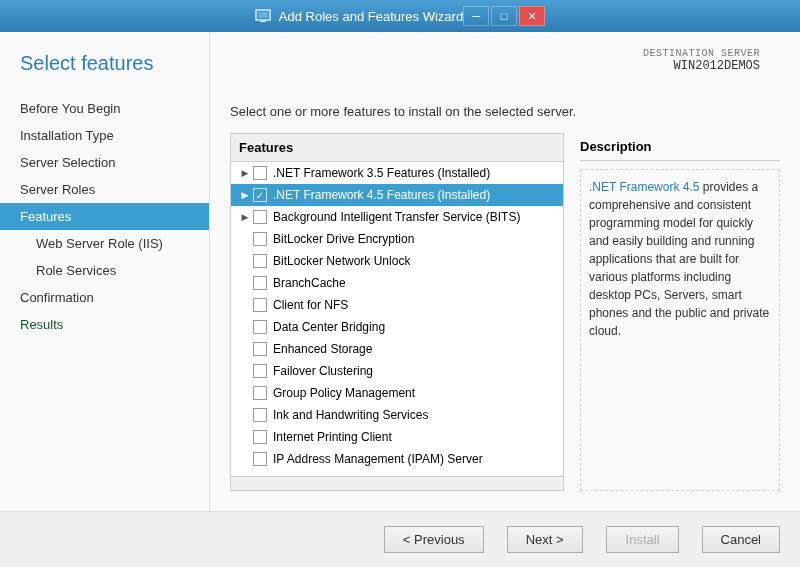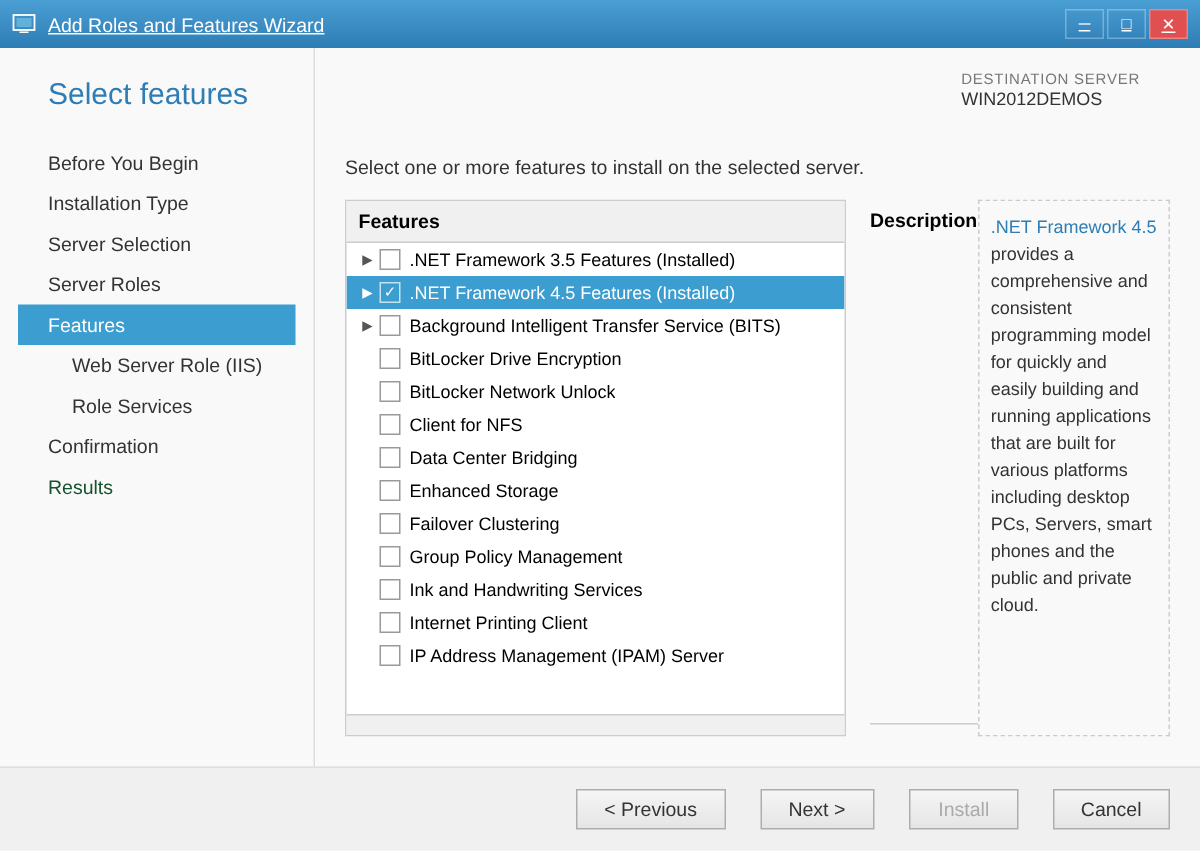--- a/index.html
+++ b/index.html
@@ -11,24 +11,23 @@
       height: 567px;
       overflow: hidden;
     }
 
     
     .title-bar {
       background: linear-gradient(to bottom, #4a9fd4, #2e7db5);
       color: white;
       display: flex;
       align-items: center;
-      justify-content: space-between;
+      justify-content: center;
       height: 32px;
       padding: 0 8px;
-      text-decoration: underline;
     }
     .title-bar-left {
       display: flex;
       align-items: center;
       gap: 8px;
     }
     .title-bar-icon {
       width: 16px;
       height: 16px;
     }
@@ -68,21 +67,21 @@
     .top-section {
       display: flex;
       flex: 1;
       overflow: hidden;
     }
 
     
     .sidebar {
       width: 210px;
       background: #f9f9f9;
-      padding: 20px 12px;
+      padding: 20px 0;
       border-right: 1px solid #ddd;
     }
     .sidebar-title {
       color: #2e7db5;
       font-size: 20px;
       font-weight: 300;
       padding: 0 20px 20px 20px;
     }
     .sidebar-item {
       padding: 6px 20px;
@@ -221,43 +220,45 @@
     }
     .features-scrollbar-content {
       width: 200%;
       height: 1px;
     }
 
     
     .description-panel {
       width: 200px;
       display: flex;
-      flex-direction: row;
+      flex-direction: column;
     }
     .description-header {
       font-size: 13px;
       font-weight: 600;
       padding: 6px 0;
       border-bottom: 1px solid #ccc;
       margin-bottom: 8px;
     }
     .description-text {
       font-size: 12px;
       color: #333;
       line-height: 1.5;
       border: 1px dashed #ccc;
       padding: 8px;
       flex: 1;
     }
 
     
     .dest-server {
+      text-align: right;
       font-size: 11px;
       color: #555;
       padding: 8px 20px 0 0;
+      font-family: Liberation Mono, monospace;
     }
     .dest-server-label {
       text-transform: uppercase;
       font-size: 10px;
       color: #777;
       letter-spacing: 0.5px;
     }
     .dest-server-name {
       color: #333;
       font-size: 12px;
@@ -377,20 +378,25 @@
                   <div class="feature-label">BitLocker Drive Encryption</div>
                 </div>
                 <div class="feature-item">
                   <div class="feature-expand"></div>
                   <div class="feature-checkbox"></div>
                   <div class="feature-label">BitLocker Network Unlock</div>
                 </div>
                 <div class="feature-item">
                   <div class="feature-expand"></div>
                   <div class="feature-checkbox"></div>
+                  <div class="feature-label">BranchCache</div>
+                </div>
+                <div class="feature-item">
+                  <div class="feature-expand"></div>
+                  <div class="feature-checkbox"></div>
                   <div class="feature-label">Client for NFS</div>
                 </div>
                 <div class="feature-item">
                   <div class="feature-expand"></div>
                   <div class="feature-checkbox"></div>
                   <div class="feature-label">Data Center Bridging</div>
                 </div>
                 <div class="feature-item">
                   <div class="feature-expand"></div>
                   <div class="feature-checkbox"></div>

